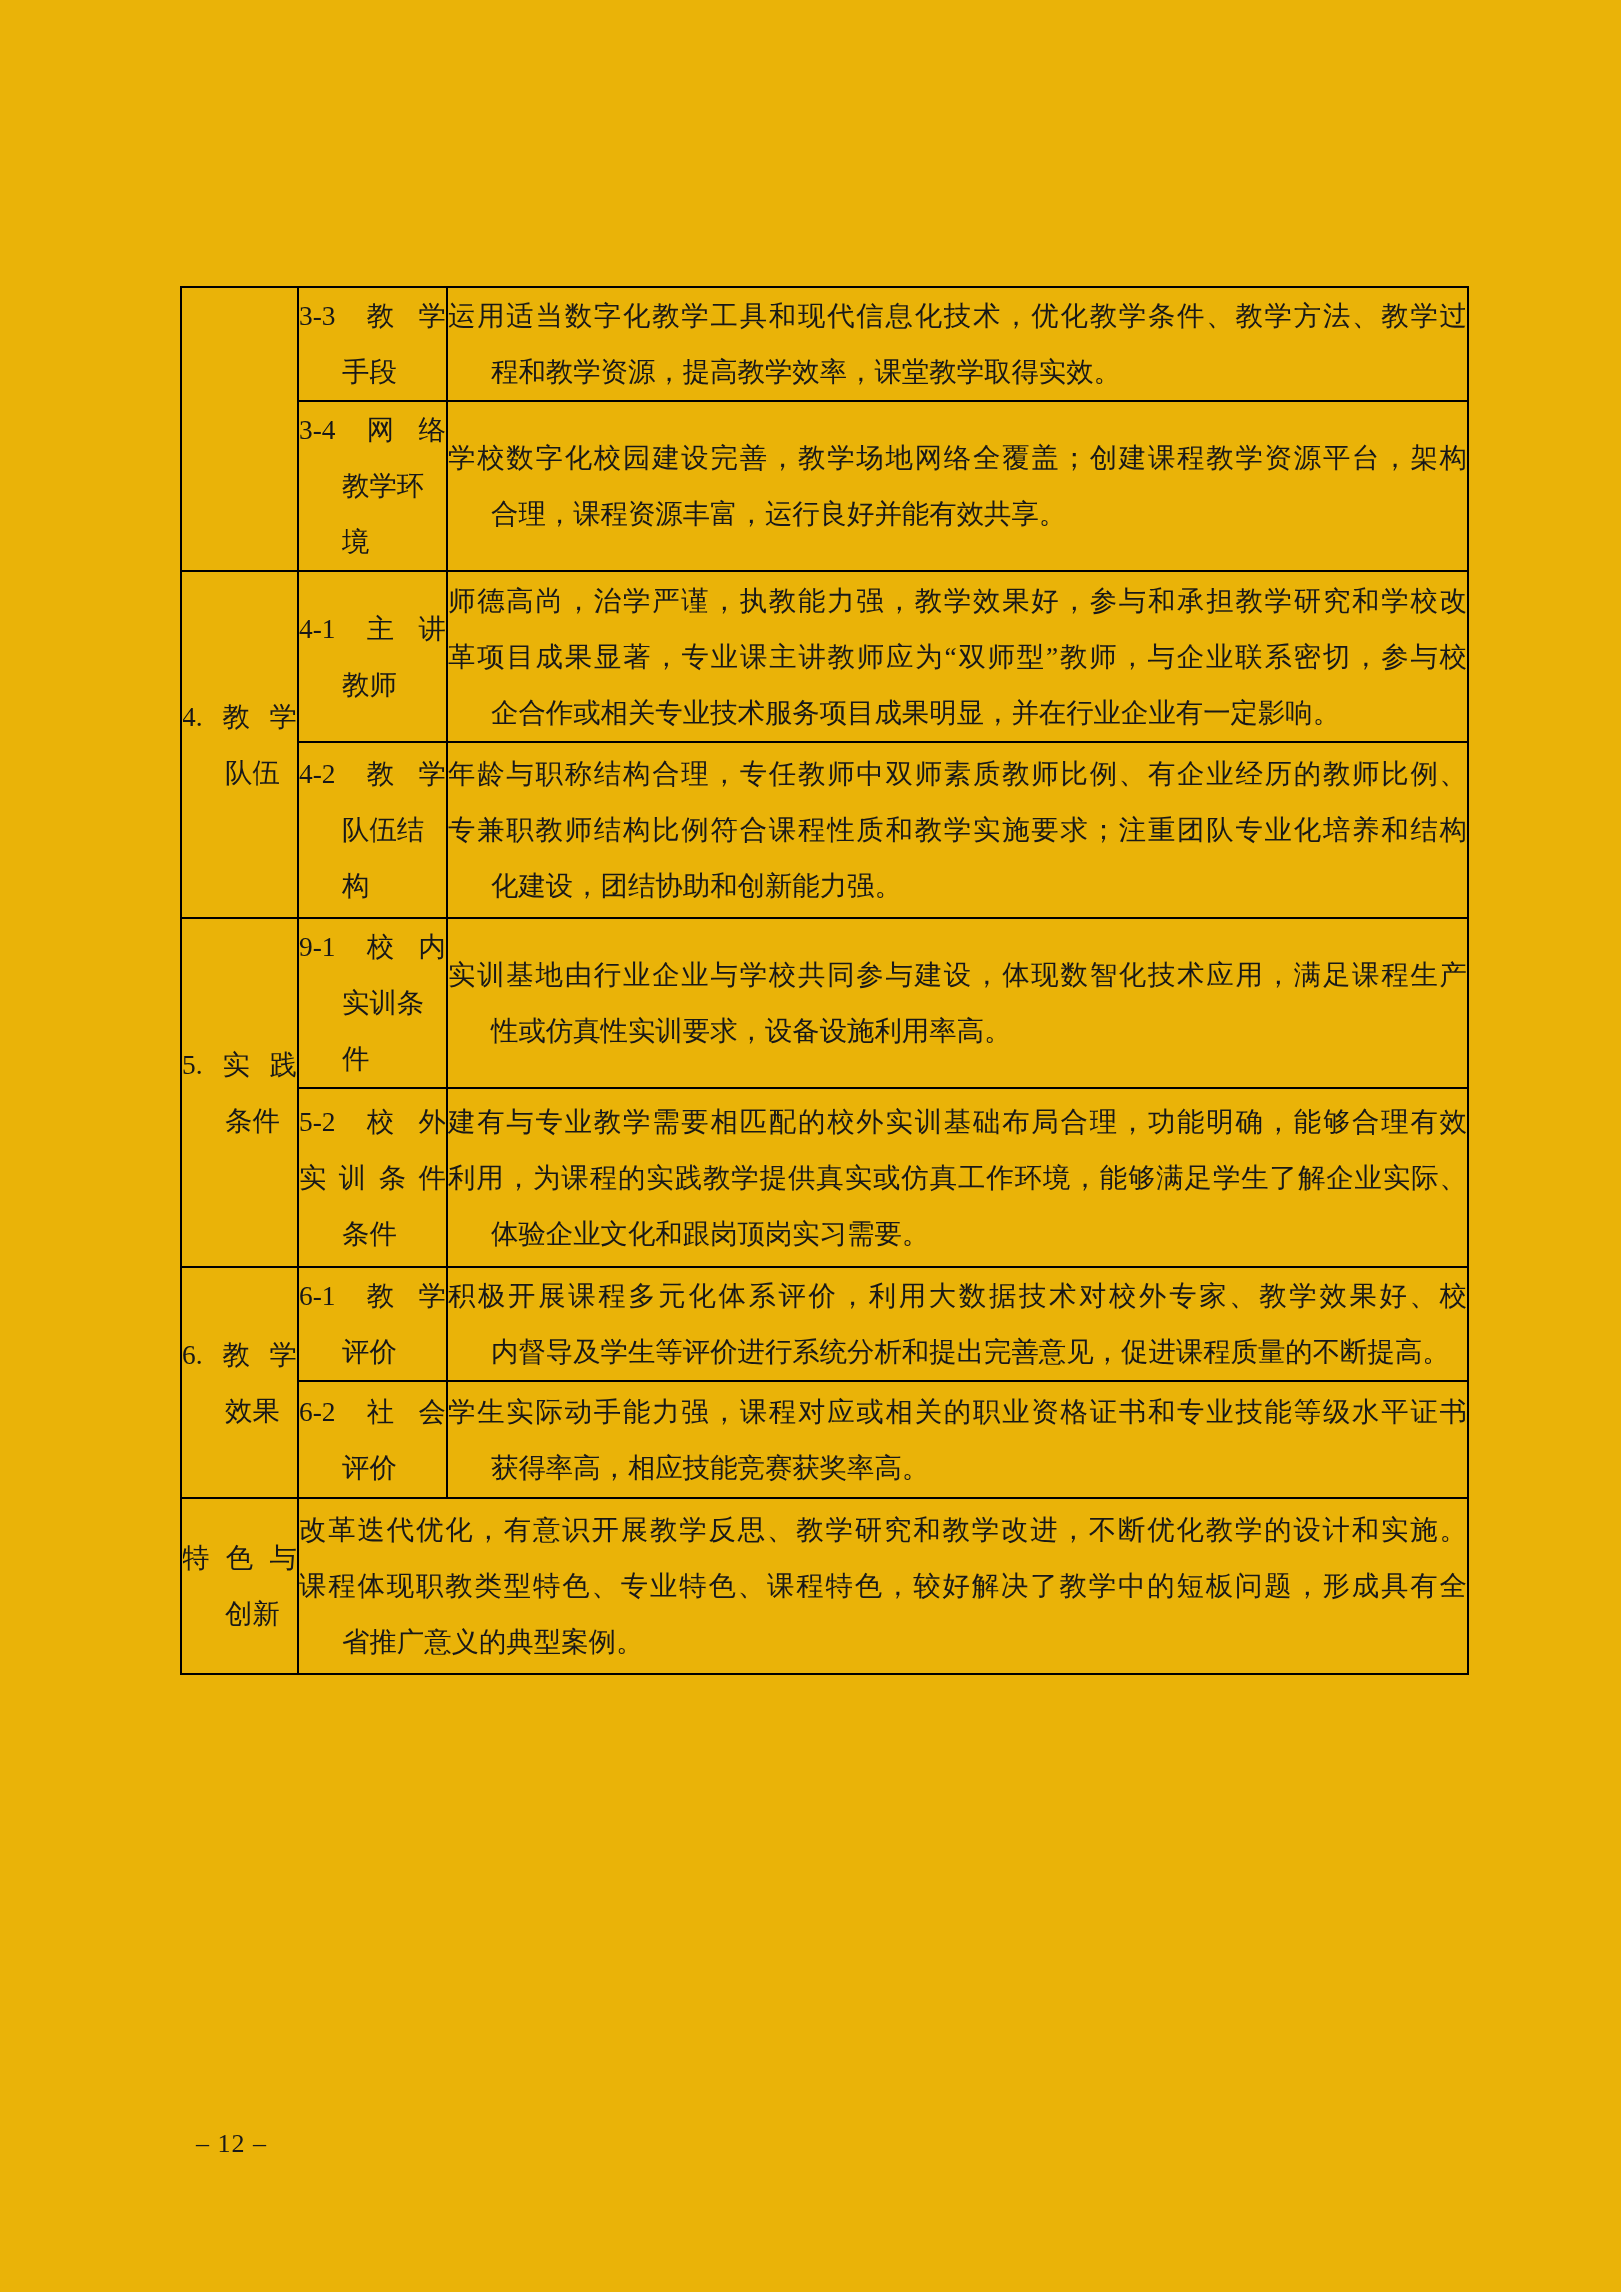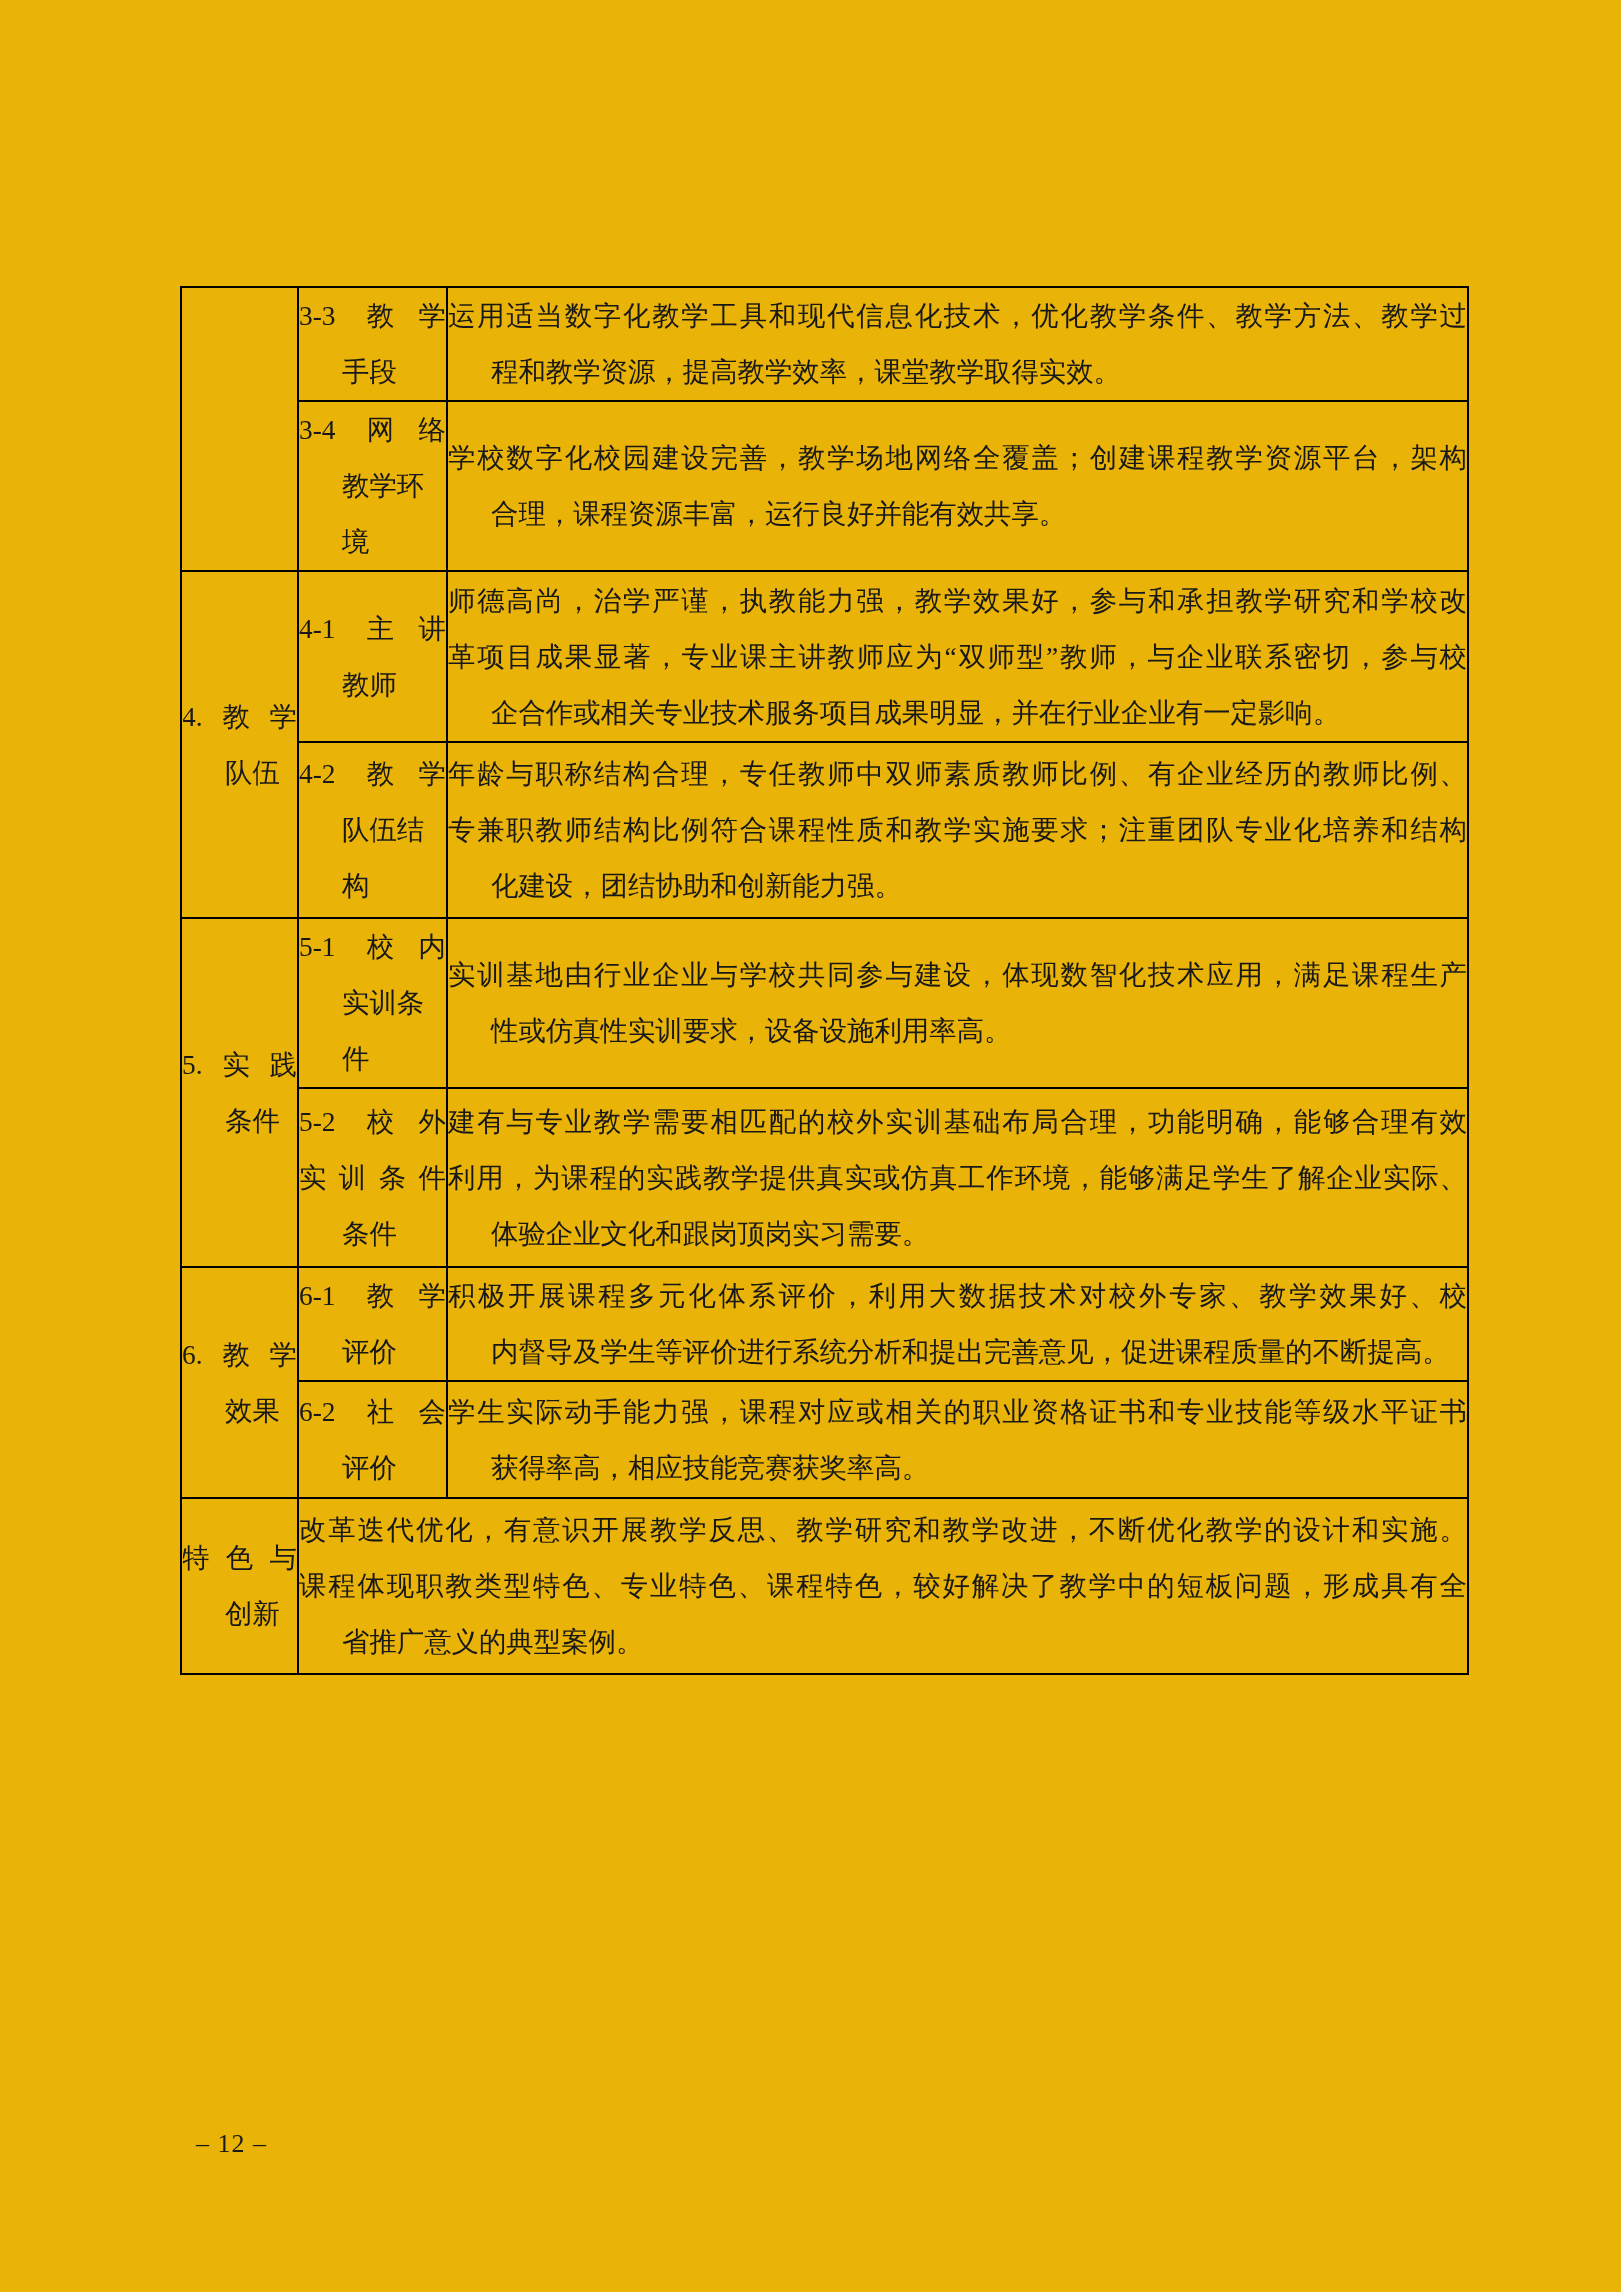--- a/index.html
+++ b/index.html
@@ -101,21 +101,21 @@
         <div class="tll">化建设，团结协助和创新能力强。</div>
       </td>
     </tr>
 
     <tr style="height:113px">
       <td class="cat" rowspan="2">
         <div class="tl">5.实践</div>
         <div class="tll">条件</div>
       </td>
       <td class="ind">
-        <div class="tl">5-1 校内</div>
+        <div class="tl">9-1 校内</div>
         <div class="tll">实训条件</div>
       </td>
       <td class="desc">
         <div class="tl">实训基地由行业企业与学校共同参与建设，体现数智化技术应用，满足课程生产</div>
         <div class="tll">性或仿真性实训要求，设备设施利用率高。</div>
       </td>
     </tr>
     <tr style="height:179px">
       <td class="ind">
         <div class="tl">5-2 校外</div>

